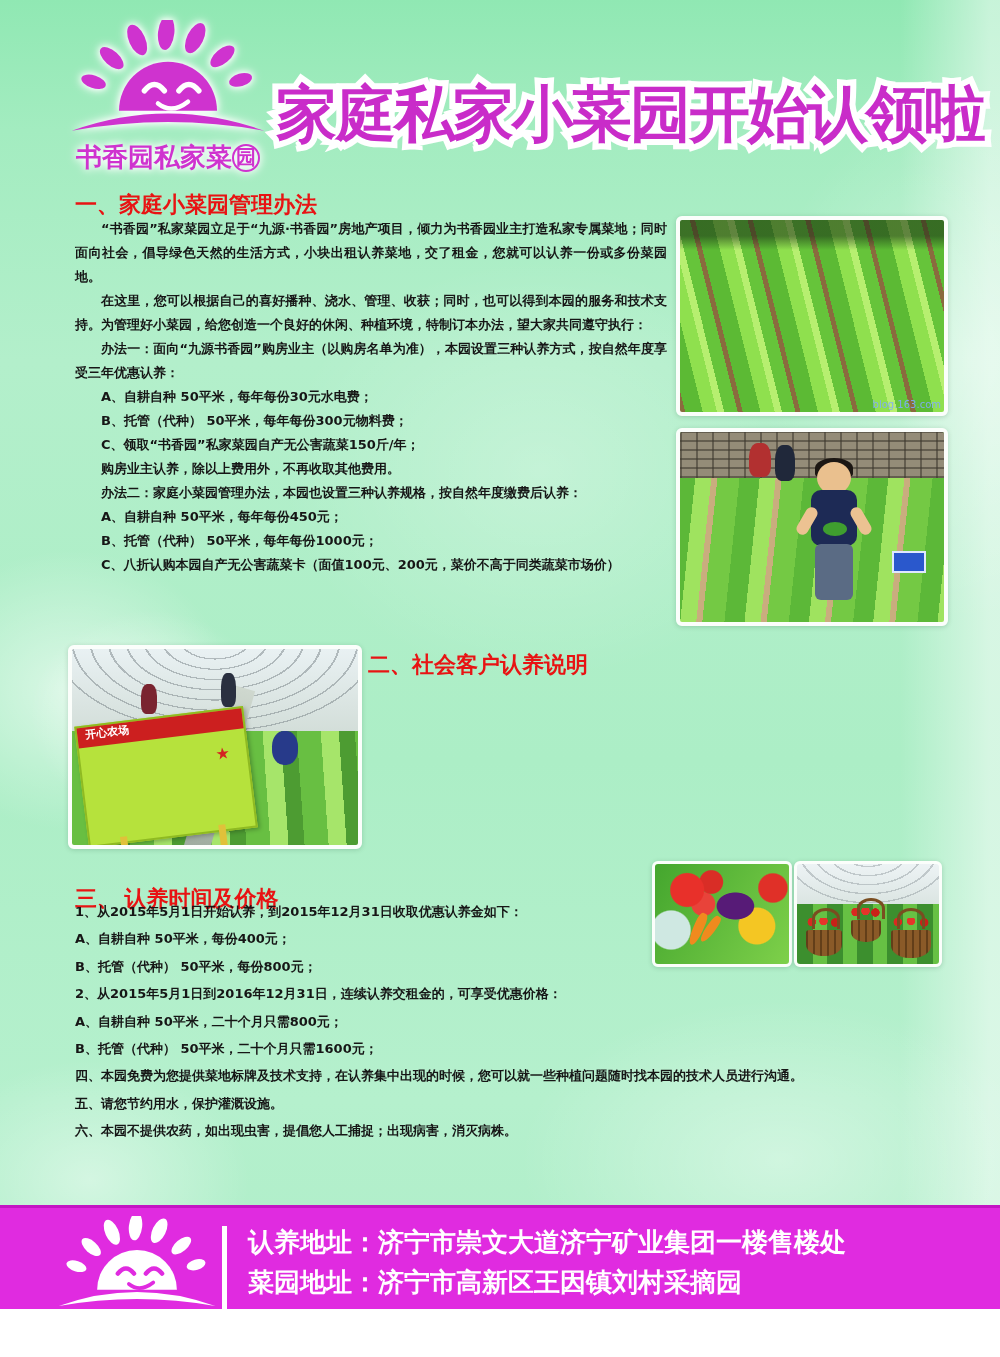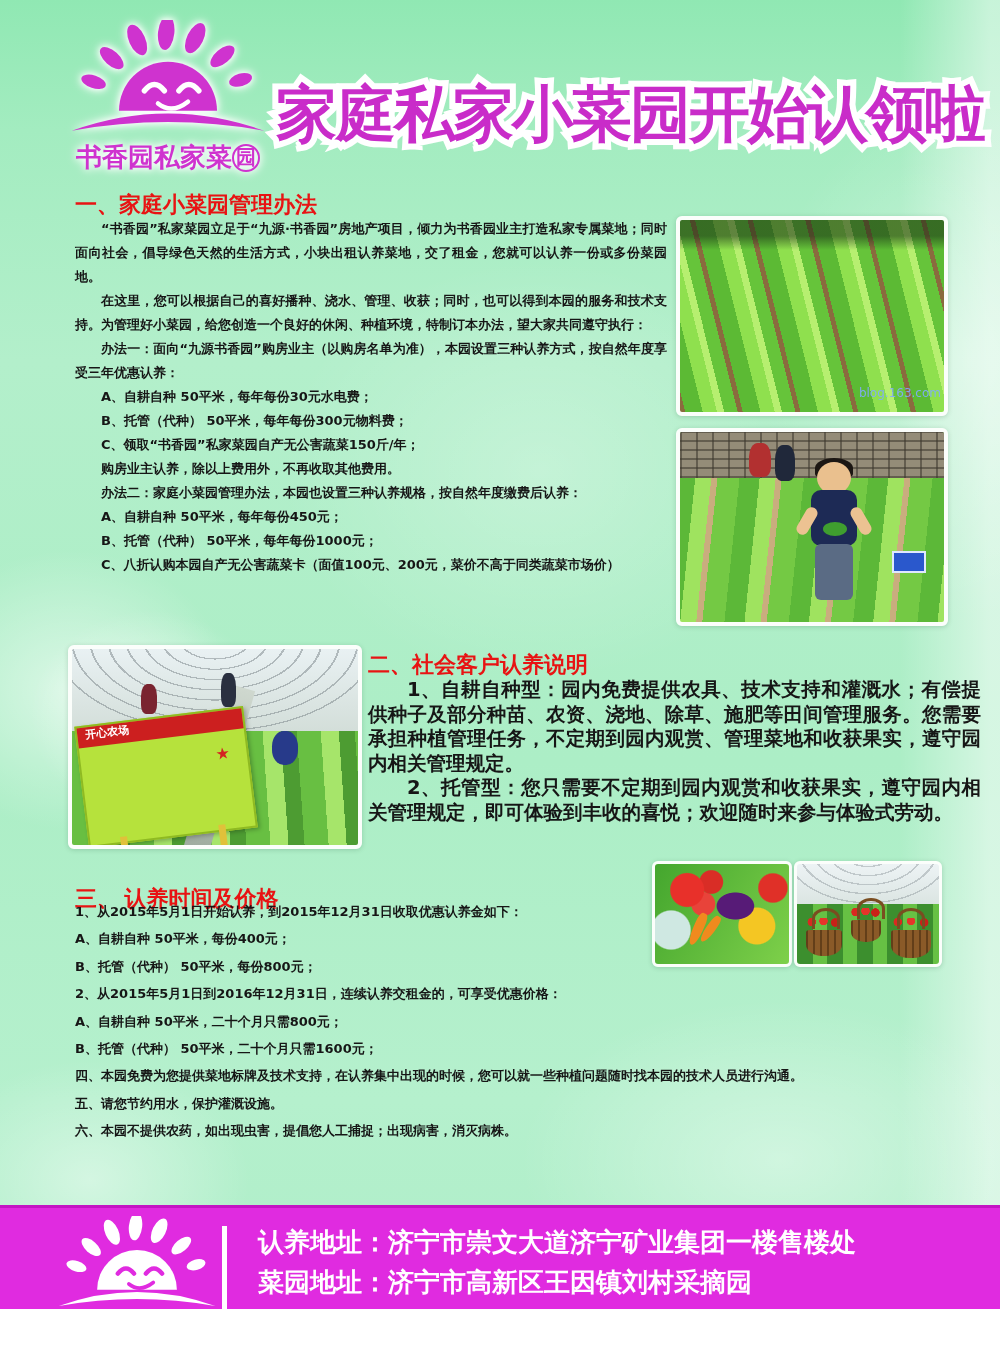--- a/index.html
+++ b/index.html
@@ -30,21 +30,21 @@
   .body-block{position:absolute;color:#161616;font-size:13px;font-weight:bold;text-align:justify;}
   .body-block p{margin:0;line-height:24px;}
   .body-block p.ind{text-indent:2em;}
   .s3 p{line-height:27.4px;text-align:left;}
   
   .photo{position:absolute;border:4px solid #fbfefb;border-radius:6px;
     box-shadow:0 1px 5px rgba(0,60,30,.18);overflow:hidden;}
   .photo-field{background:
     linear-gradient(180deg, rgba(25,45,22,.55) 0 16px, rgba(25,45,22,0) 30px),
     repeating-linear-gradient(76deg,#8a6b3e 0 5px,#5cba34 5px 22px,#8fe04e 22px 36px,#b7ef70 36px 43px,#66c43a 43px 56px);}
-  .watermark{position:absolute;right:3px;bottom:12px;font-size:12px;font-weight:normal;
+  .watermark{position:absolute;right:3px;bottom:2px;font-size:10px;font-weight:normal;
     color:rgba(130,170,255,.9);letter-spacing:0;}
   .photo-boy{background:
     repeating-linear-gradient(96deg,#5cb838 0 20px,#9fe35f 20px 36px,#c9ad7e 36px 42px,#74c944 42px 64px);}
   .stone-wall{position:absolute;left:0;top:0;width:100%;height:24%;background:#948c78;
     background-image:
       repeating-linear-gradient(90deg, rgba(60,55,45,.55) 0 2px, rgba(0,0,0,0) 2px 16px),
       repeating-linear-gradient(0deg, rgba(60,55,45,.55) 0 2px, rgba(0,0,0,0) 2px 9px);}
   .boy{position:absolute;left:45%;top:16%;width:70px;height:160px;}
   .boy .head{position:absolute;left:18px;top:0;width:34px;height:32px;border-radius:50%;background:#eac08e;}
   .boy .hair{position:absolute;left:16px;top:-4px;width:38px;height:20px;border-radius:50% 50% 20% 20%;background:#1c1713;}
@@ -95,21 +95,21 @@
   .basket::after{content:"";position:absolute;left:6px;top:-22px;width:22px;height:18px;
     border:3px solid #7a4d20;border-bottom:none;border-radius:50% 50% 0 0;}
   
   .footer{position:absolute;left:0;top:1205px;width:1000px;height:152px;background:#e02be0;
     border-top:3px solid #c316c3;box-sizing:border-box;}
   .footer-logo{position:absolute;left:48px;top:8px;width:178px;color:#ffffff;--face:#e02be0;}
   .footer-logo svg{display:block;width:178px;height:96px;}
   .footer-logo .logo-text{font-size:21px;color:#fff;margin-top:0;}
   .footer-logo .logo-badge{font-size:16px;line-height:18px;width:20px;height:20px;vertical-align:1px;}
   .divider{position:absolute;left:222px;top:18px;width:5px;height:112px;background:#ffffff;}
-  .footer-rows{position:absolute;left:248px;top:14px;width:720px;color:#fff;font-weight:bold;font-size:26px;margin-left:10px;}
+  .footer-rows{position:absolute;left:248px;top:14px;width:720px;color:#fff;font-weight:bold;font-size:26px;}
   .footer-rows .frow{line-height:40px;white-space:nowrap;}
   .sun-header{--face:#ffffff;}
 </style>
 </head>
 <body>
 
 <svg width="0" height="0" style="position:absolute">
   <defs>
     <g id="sunshape">
       <ellipse cx="108" cy="14" rx="9" ry="19" transform="rotate(6 108 14)" fill="currentColor"></ellipse>
@@ -190,24 +190,20 @@
     <div class="person" style="left:52%;top:12%;width:15px;height:34px;background:#2a3040;"></div>
     <div class="person" style="left:70%;top:42%;width:26px;height:34px;background:#273a8a;border-radius:45%;"></div>
     <div class="sign-board">
       <div class="sign-bar">开心农场</div>
       <div class="sign-star">★</div>
       <div class="sign-leg" style="left:18%;"></div>
       <div class="sign-leg" style="right:18%;"></div>
     </div>
   </div>
   <div class="sec-head" style="left:368px;top:650px;">二、社会客户认养说明</div>
-  <div class="body-block" style="left:368px;top:678px;width:613px;font-size:19.5px;">
-    <p class="ind" style="line-height:24.5px;">1、自耕自种型：园内免费提供农具、技术支持和灌溉水；有偿提供种子及部分种苗、农资、浇地、除草、施肥等田间管理服务。您需要承担种植管理任务，不定期到园内观赏、管理菜地和收获果实，遵守园内相关管理规定。</p>
-    <p class="ind" style="line-height:24.5px;">2、托管型：您只需要不定期到园内观赏和收获果实，遵守园内相关管理规定，即可体验到丰收的喜悦；欢迎随时来参与体验式劳动。</p>
-  </div>
 
   <div class="sec-head" style="left:75px;top:884px;font-family:Liberation Serif, serif;">三、 认养时间及价格</div>
   <div class="body-block s3" style="left:75px;top:898px;width:905px;">
     <p>1、从2015年5月1日开始认养，到2015年12月31日收取优惠认养金如下：</p>
     <p>A、自耕自种 50平米，每份400元；</p>
     <p>B、托管（代种） 50平米，每份800元；</p>
     <p>2、从2015年5月1日到2016年12月31日，连续认养交租金的，可享受优惠价格：</p>
     <p>A、自耕自种 50平米，二十个月只需800元；</p>
     <p>B、托管（代种） 50平米，二十个月只需1600元；</p>
     <p>四、本园免费为您提供菜地标牌及技术支持，在认养集中出现的时候，您可以就一些种植问题随时找本园的技术人员进行沟通。</p>

